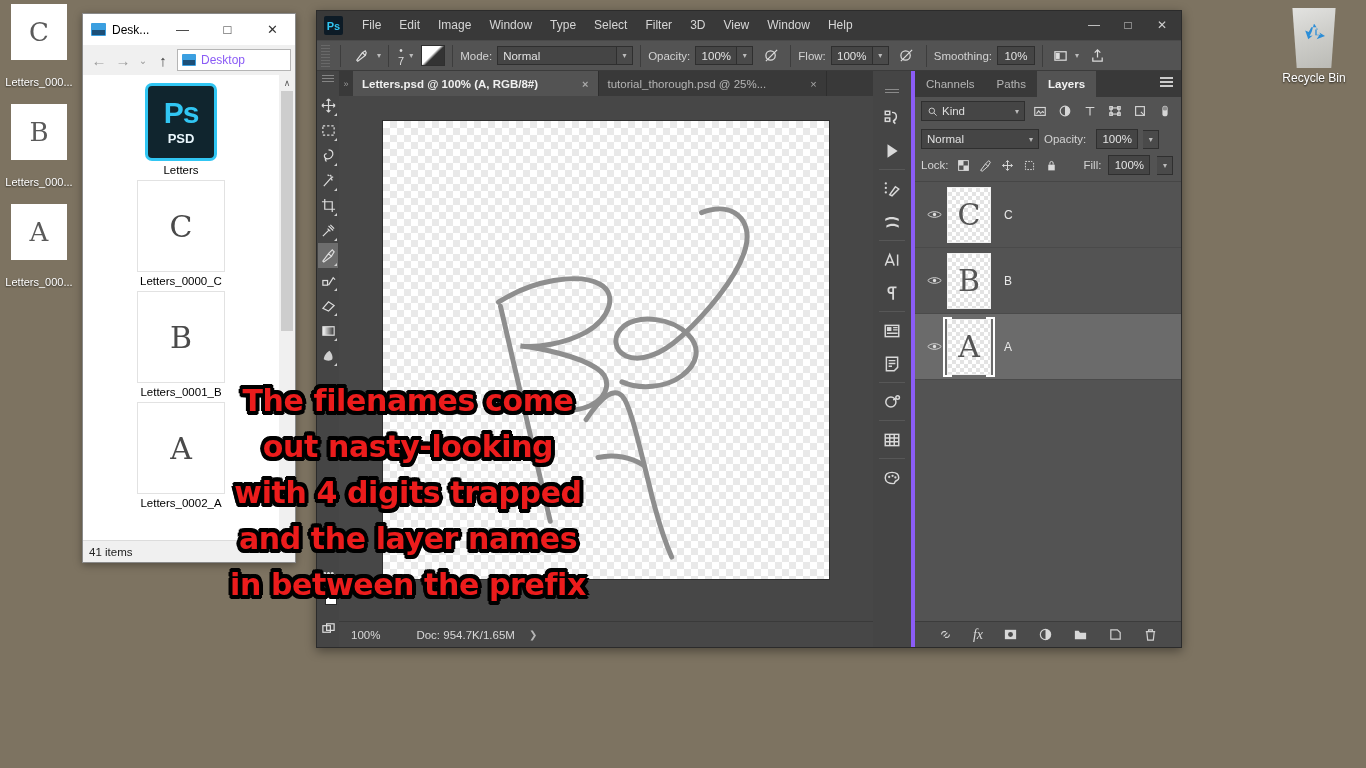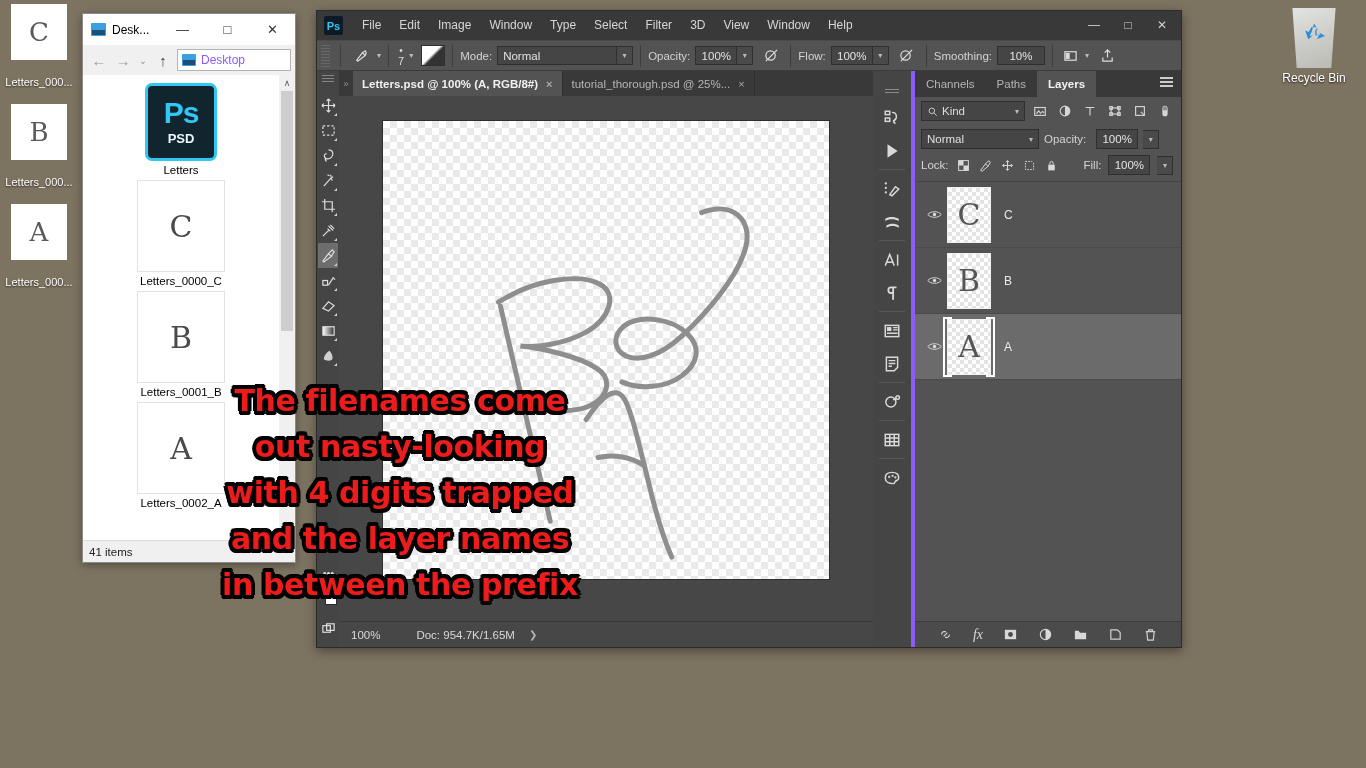--- a/index.html
+++ b/index.html
@@ -165,21 +165,21 @@
   .swatches .bg { position: absolute; left: 7px; top: 7px; width: 12px; height: 12px;
     background: #fff; border: 1px solid #2a2a2a; }
 
   
   .docarea { flex: 1; display: flex; flex-direction: column; min-width: 0;
     background: #474747; }
   .tabstrip { height: 25px; background: #393939; display: flex; align-items: stretch; }
   .tabgrip { width: 14px; display: flex; align-items: center; justify-content: center;
     font-size: 9px; color: #9a9a9a; }
   .tab { display: flex; align-items: center; padding: 0 9px; font-size: 11.5px;
-    color: #b5b5b5; background: #393939; border-right: 1px solid #2e2e2e; }
+    color: #b5b5b5; background: #393939; border-right: 1px solid #2e2e2e; gap: 36px; }
   .tab.active { background: #535353; color: #f0f0f0; font-weight: bold; }
   .tab .x { margin-left: 8px; font-size: 11px; color: #a9a9a9; }
   .canvas-wrap { flex: 1; background: #474747; display: flex;
     align-items: flex-start; justify-content: center; padding-top: 24px;
     position: relative; overflow: hidden; }
   .canvas {
     width: 448px; height: 460px; border: 1px solid #2e2e2e;
     background-color: #fff;
     background-image:
       linear-gradient(45deg,#e9e9e9 25%,transparent 25%,transparent 75%,#e9e9e9 75%),
@@ -259,21 +259,21 @@
   .lthumb span { font-family: "DejaVu Serif", serif; font-size: 30px; color: #555; }
   .lname { font-size: 12px; color: #e8e8e8; margin-left: 13px; }
   .panel-footer { height: 26px; background: #4b4b4b; display: flex;
     align-items: center; justify-content: center; gap: 20px;
     border-top: 1px solid #3c3c3c; }
   .panel-footer .fbtn { color: #cfcfcf; display: flex; align-items: center; }
   .panel-footer .fbtn svg { width: 15px; height: 15px; stroke: #cfcfcf;
     fill: none; stroke-width: 1.3; }
 
   
-  .annotation { position: absolute; left: 210px; top: 378px; width: 380px;
+  .annotation { position: absolute; left: 218px; top: 378px; width: 380px;
     text-align: center; pointer-events: none; }
   .annotation div {
     font-family: "DejaVu Sans", sans-serif; font-weight: bold;
     font-size: 30px; line-height: 46px; color: #ec1c1c;
     letter-spacing: -0.4px;
     text-shadow:
       -3px -3px 0 #000, 3px -3px 0 #000, -3px 3px 0 #000, 3px 3px 0 #000,
       0 -4px 0 #000, 0 4px 0 #000, -4px 0 0 #000, 4px 0 0 #000,
       -2px -4px 0 #000, 2px -4px 0 #000, -2px 4px 0 #000, 2px 4px 0 #000;
   }
@@ -411,21 +411,21 @@
     <div class="opt-field" style="width:42px;justify-content:center">100%</div>
     <div class="opt-drop">▾</div>
     <div class="tool" style="width:24px;height:24px;margin-left:6px">
       <svg viewBox="0 0 16 16">
           <circle cx="7" cy="8" r="5"></circle>
           <path d="M2 14 L14 2"></path>
         </svg>
     </div>
     <div class="opt-sep"></div>
     <span class="opt-lbl">Smoothing:</span>
-    <div class="opt-field" style="width:48px;justify-content:center">10%</div>
+    <div class="opt-field" style="width:38px;justify-content:center">10%</div>
     <div class="opt-sep"></div>
     <div class="tool" style="width:22px;height:22px">
       <svg viewBox="0 0 16 16">
           <rect x="2" y="4" width="12" height="9"></rect>
           <rect x="3.5" y="6" width="3" height="5" fill="#dcdcdc"></rect>
         </svg>
     </div>
     <span class="caret">▾</span>
     <div class="tool" style="width:24px;height:22px;margin-left:6px">
       <svg viewBox="0 0 16 16">

